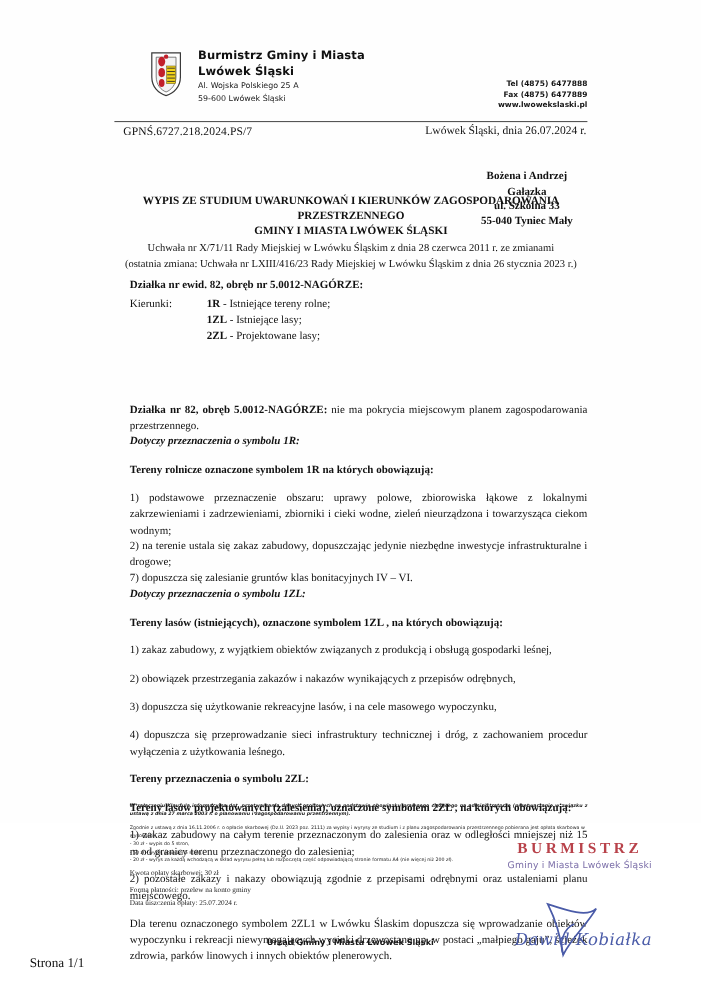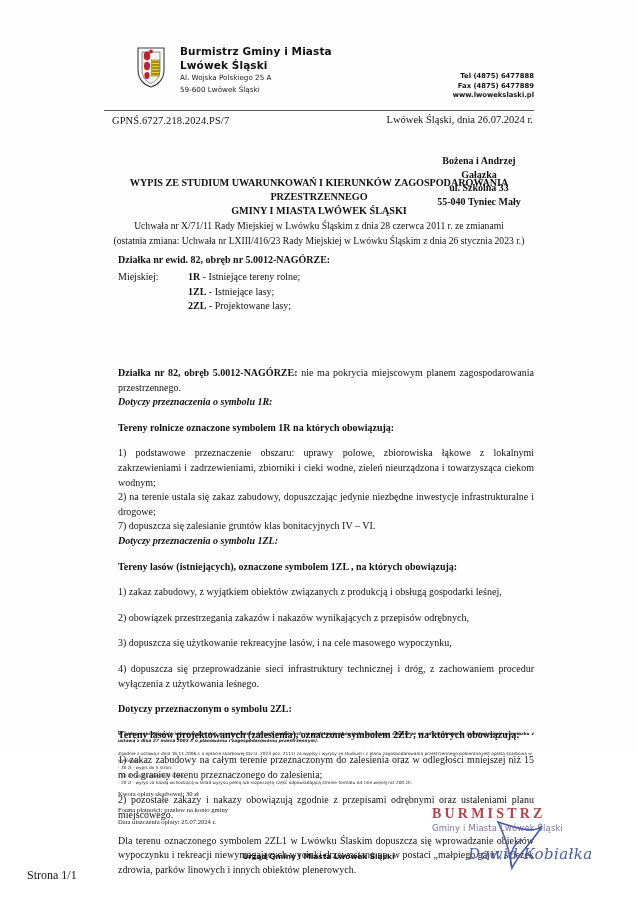--- a/index.html
+++ b/index.html
@@ -208,22 +208,23 @@
     font-family: "Liberation Serif", serif;
     font-size: 6.6px;
     line-height: 10px;
     margin-top: 6px;
   }
 
   
   .stamp {
     position: absolute;
     left: 432px;
-    top: 806px;
+    top: 764px;
     width: 190px;
+    text-align: center;
     pointer-events: none;
   }
   .stamp-title {
     font-family: "Liberation Serif", serif;
     font-size: 14px;
     font-weight: bold;
     letter-spacing: 3.2px;
     color: #b8424a;
   }
   .stamp-sub {
@@ -319,21 +320,21 @@
   <div class="title-block">
     <div class="title-1">WYPIS ZE STUDIUM UWARUNKOWAŃ I KIERUNKÓW ZAGOSPODAROWANIA PRZESTRZENNEGO</div>
     <div class="title-2">GMINY I MIASTA LWÓWEK ŚLĄSKI</div>
     <div class="title-sub">Uchwała nr X/71/11 Rady Miejskiej w Lwówku Śląskim z dnia 28 czerwca 2011 r. ze zmianami</div>
     <div class="title-sub">(ostatnia zmiana: Uchwała nr  LXIII/416/23 Rady Miejskiej w Lwówku Śląskim z dnia 26 stycznia 2023 r.)</div>
   </div>
 
   <div class="parcel-head">Działka nr ewid. 82, obręb nr 5.0012-NAGÓRZE:</div>
 
   <div class="kv" id="kierunki">
-    <span class="k">Miejskiej:</span>
+    <span class="k">Kierunki:</span>
     <span class="v">
       <div><b>1R</b><span> - Istniejące tereny rolne;</span></div>
       <div><b>1ZL</b><span> - Istniejące lasy;</span></div>
       <div><b>2ZL</b><span> - Projektowane lasy;</span></div>
     </span>
   </div>
 
 
   <div class="body">
 
@@ -349,21 +350,21 @@
 
     <p class="b p-tight">Dotyczy przeznaczenia o symbolu 1ZL:</p>
 
     <p class="b p-gap">Tereny lasów (istniejących), oznaczone symbolem 1ZL , na których obowiązują:</p>
 
     <p class="p-gap">1) zakaz zabudowy, z wyjątkiem obiektów związanych z produkcją i obsługą gospodarki leśnej,</p>
     <p class="p-gap">2) obowiązek przestrzegania zakazów i nakazów wynikających z przepisów odrębnych,</p>
     <p class="p-gap">3) dopuszcza się użytkowanie rekreacyjne lasów, i na cele masowego wypoczynku,</p>
     <p class="p-gap">4) dopuszcza się przeprowadzanie sieci infrastruktury technicznej i dróg, z zachowaniem procedur wyłączenia z użytkowania leśnego.</p>
 
-    <p class="b p-gap">Dotyczy przeznaczonym o symbolu 2ZL:</p>
+    <p class="b p-gap">Tereny przeznaczenia o symbolu 2ZL:</p>
 
     <p class="b p-gap">Tereny lasów projektowanych (zalesienia), oznaczone symbolem 2ZL , na których obowiązują:</p>
 
     <p class="p-gap">1) zakaz zabudowy na całym terenie przeznaczonym do zalesienia oraz w odległości mniejszej niż 15 m od granicy terenu przeznaczonego do zalesienia;</p>
     <p class="p-gap">2) pozostałe zakazy i nakazy obowiązują zgodnie z przepisami odrębnymi oraz ustaleniami planu miejscowego.</p>
 
     <p class="p-gap">Dla terenu oznaczonego symbolem 2ZL1 w Lwówku Ślaskim dopuszcza się wprowadzanie obiektów wypoczynku i rekreacji niewymagających wycinki drzewostanu np. w postaci „małpiego gaju”, ścieżek zdrowia, parków linowych i innych obiektów plenerowych.</p>
   </div>
 
   <div class="fineprint">

